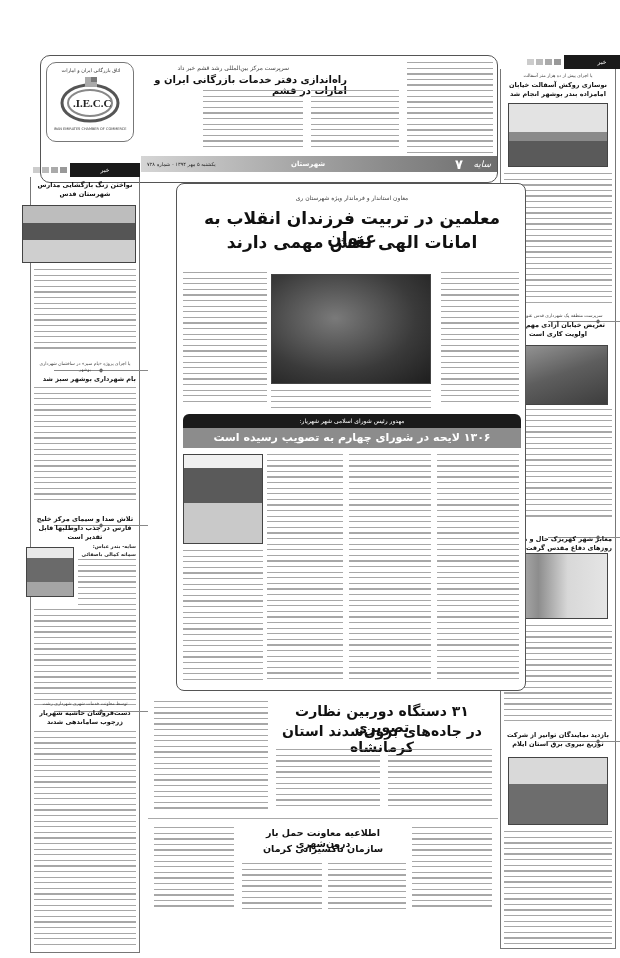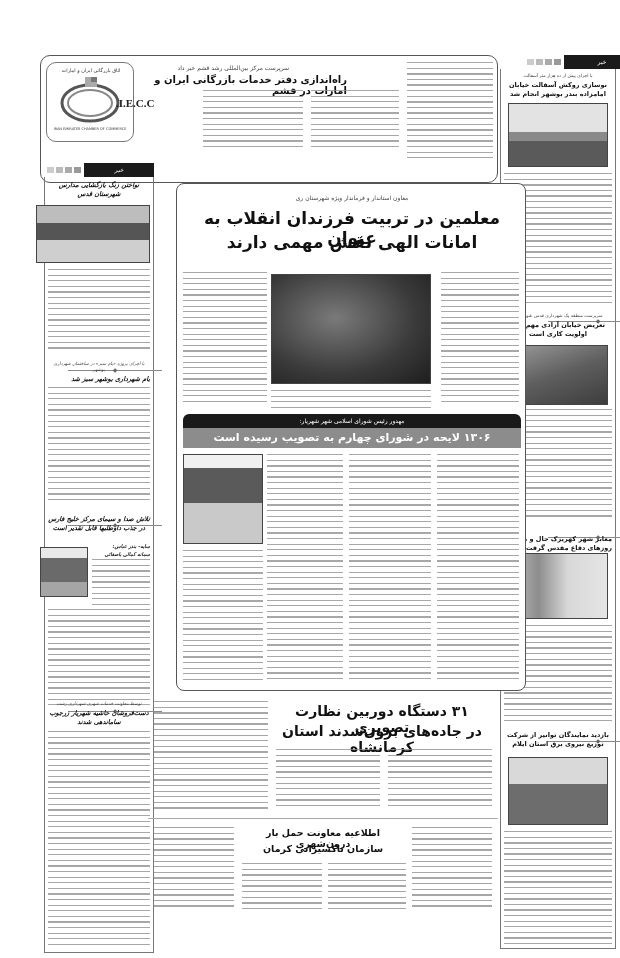--- a/index.html
+++ b/index.html
@@ -24,30 +24,36 @@
 
 <div class="abs box" style="left:40px;top:55px;width:458px;height:128px;border-radius:10px;">
 
   <div class="abs" style="left:5px;top:6px;width:88px;height:80px;border:1px solid #777;border-radius:10px;background:#fff;">
     <svg width="86" height="78" viewBox="0 0 86 78">
       <ellipse cx="43" cy="40" rx="28" ry="18" fill="none" stroke="#555" stroke-width="3"></ellipse>
       <ellipse cx="43" cy="40" rx="22" ry="13" fill="none" stroke="#888" stroke-width="2"></ellipse>
       <rect x="38" y="14" width="12" height="10" fill="#aaa"></rect>
       <rect x="44" y="14" width="6" height="5" fill="#777"></rect>
     </svg>
-    <div class="abs" style="left:26px;top:34px;font-family:'Liberation Serif',serif;font-weight:bold;font-size:11px;color:#222;margin-left:43px;">I.E.C.C.</div>
+    <div class="abs" style="left:26px;top:34px;font-family:'Liberation Serif',serif;font-weight:bold;font-size:11px;color:#222;">I.E.C.C.</div>
     <div class="abs" style="left:6px;top:4px;width:76px;font-size:5px;text-align:center;color:#333;">اتاق بازرگانی ایران و امارات</div>
     <div class="abs" style="left:2px;top:64px;width:82px;font-size:3.5px;text-align:center;color:#333;">IRAN EMIRATES CHAMBER OF COMMERCE</div>
   </div>
   <div class="abs kicker" style="right:208px;top:8px;font-size:6px;">سرپرست مرکز بین‌المللی رشد قشم خبر داد</div>
   <div class="abs headline" style="right:150px;top:18px;width:226px;font-size:10px;text-align:right;">راه‌اندازی دفتر خدمات بازرگانی ایران و امارات در قشم</div>
   <div class="abs lines" style="right:4px;top:6px;width:86px;height:100px;"></div>
   <div class="abs lines" style="right:98px;top:34px;width:88px;height:62px;"></div>
   <div class="abs lines" style="right:194px;top:34px;width:100px;height:62px;"></div>
 
+  <div class="abs" style="left:100px;top:100px;width:356px;height:16px;background:linear-gradient(to right,#d5d5d5,#8a8a8a 70%,#6e6e6e);display:flex;align-items:center;">
+    <span style="position:absolute;left:6px;font-size:5px;color:#222;">یکشنبه ۵ مهر ۱۳۹۴ - شماره ۷۲۸</span>
+    <span style="position:absolute;left:150px;font-size:7px;color:#fff;font-weight:bold;">شهرستان</span>
+    <span style="position:absolute;right:34px;font-size:13px;font-weight:bold;color:#fff;">۷</span>
+    <span style="position:absolute;right:6px;font-size:9px;color:#fff;font-style:italic;">سایه</span>
+  </div>
 </div>
 
 <div class="abs" style="left:500px;top:55px;width:140px;height:903px;">
   <div class="khabar-tab" style="width:116px;">
     <div class="label">خبر</div>
     <div class="squares">
         <i></i>
         <i></i>
         <i></i>
         <i></i>
@@ -66,21 +72,21 @@
   <div class="abs divider" style="left:8px;top:467px;width:100px;"></div>
   <div class="abs headline" style="left:4px;top:480px;width:108px;font-size:6.5px;line-height:9px;text-align:right;">معابر شهر کهریزک حال و هوای روزهای دفاع مقدس گرفت</div>
   <div class="abs photo" style="left:8px;top:498px;width:100px;height:66px;background:linear-gradient(to right,#bfbfbf,#8d8d8d 30%,#d8d8d8 60%,#e5e5e5);"></div>
   <div class="abs lines" style="left:4px;top:570px;width:108px;height:96px;"></div>
   <div class="abs divider" style="left:8px;top:670px;width:100px;"></div>
   <div class="abs headline" style="left:4px;top:676px;width:108px;font-size:6.5px;line-height:9px;">بازدید نمایندگان توانیر از شرکت توزیع نیروی برق استان ایلام</div>
   <div class="abs photo" style="left:8px;top:702px;width:100px;height:68px;background:linear-gradient(to bottom,#d9d9d9 0 40%,#6d6d6d 40%);"></div>
   <div class="abs lines" style="left:4px;top:776px;width:108px;height:114px;"></div>
 </div>
 
-<div class="abs" style="left:44px;top:163px;width:110px;height:790px;font-style:italic;">
+<div class="abs" style="left:30px;top:163px;width:110px;height:790px;">
   <div class="khabar-tab" style="width:110px;flex-direction:row;">
     <div class="label">خبر</div>
     <div class="squares">
         <i></i>
         <i></i>
         <i></i>
         <i></i>
       </div>
   </div>
   <div class="abs" style="left:0;top:14px;width:110px;height:776px;border:1px solid #777;border-top:none;"></div>

